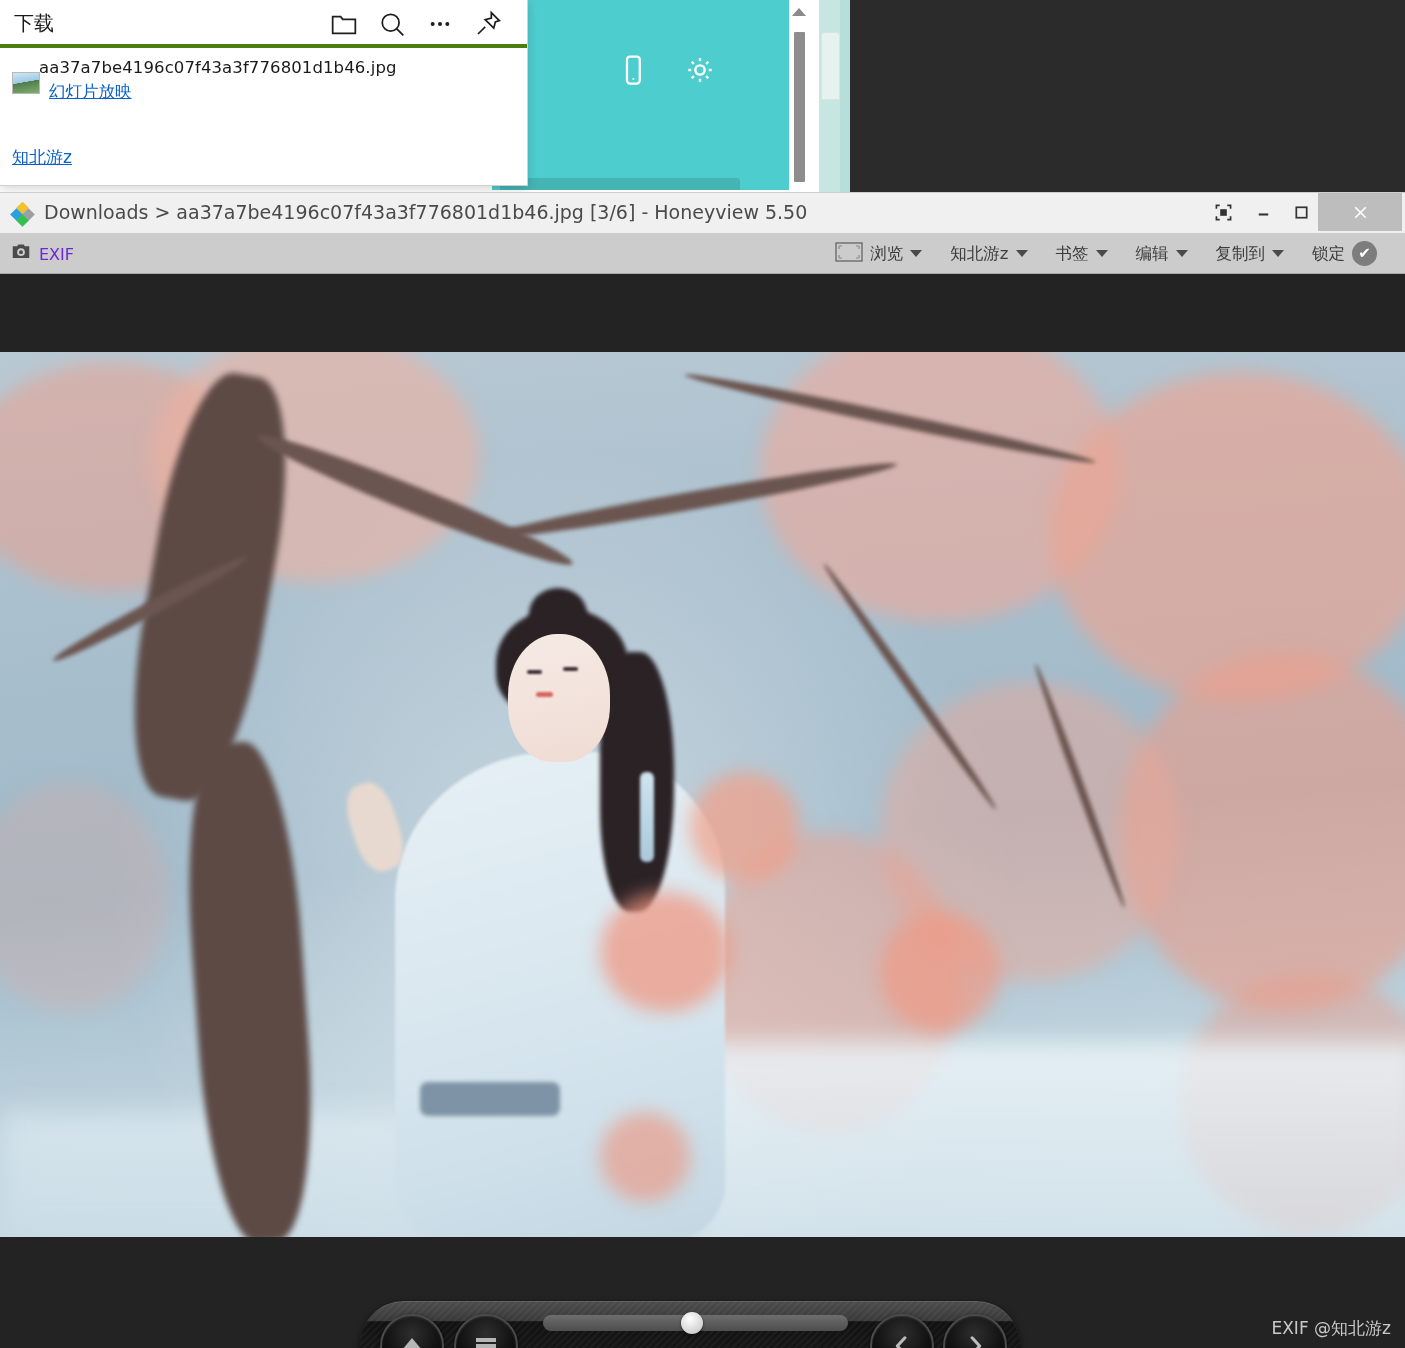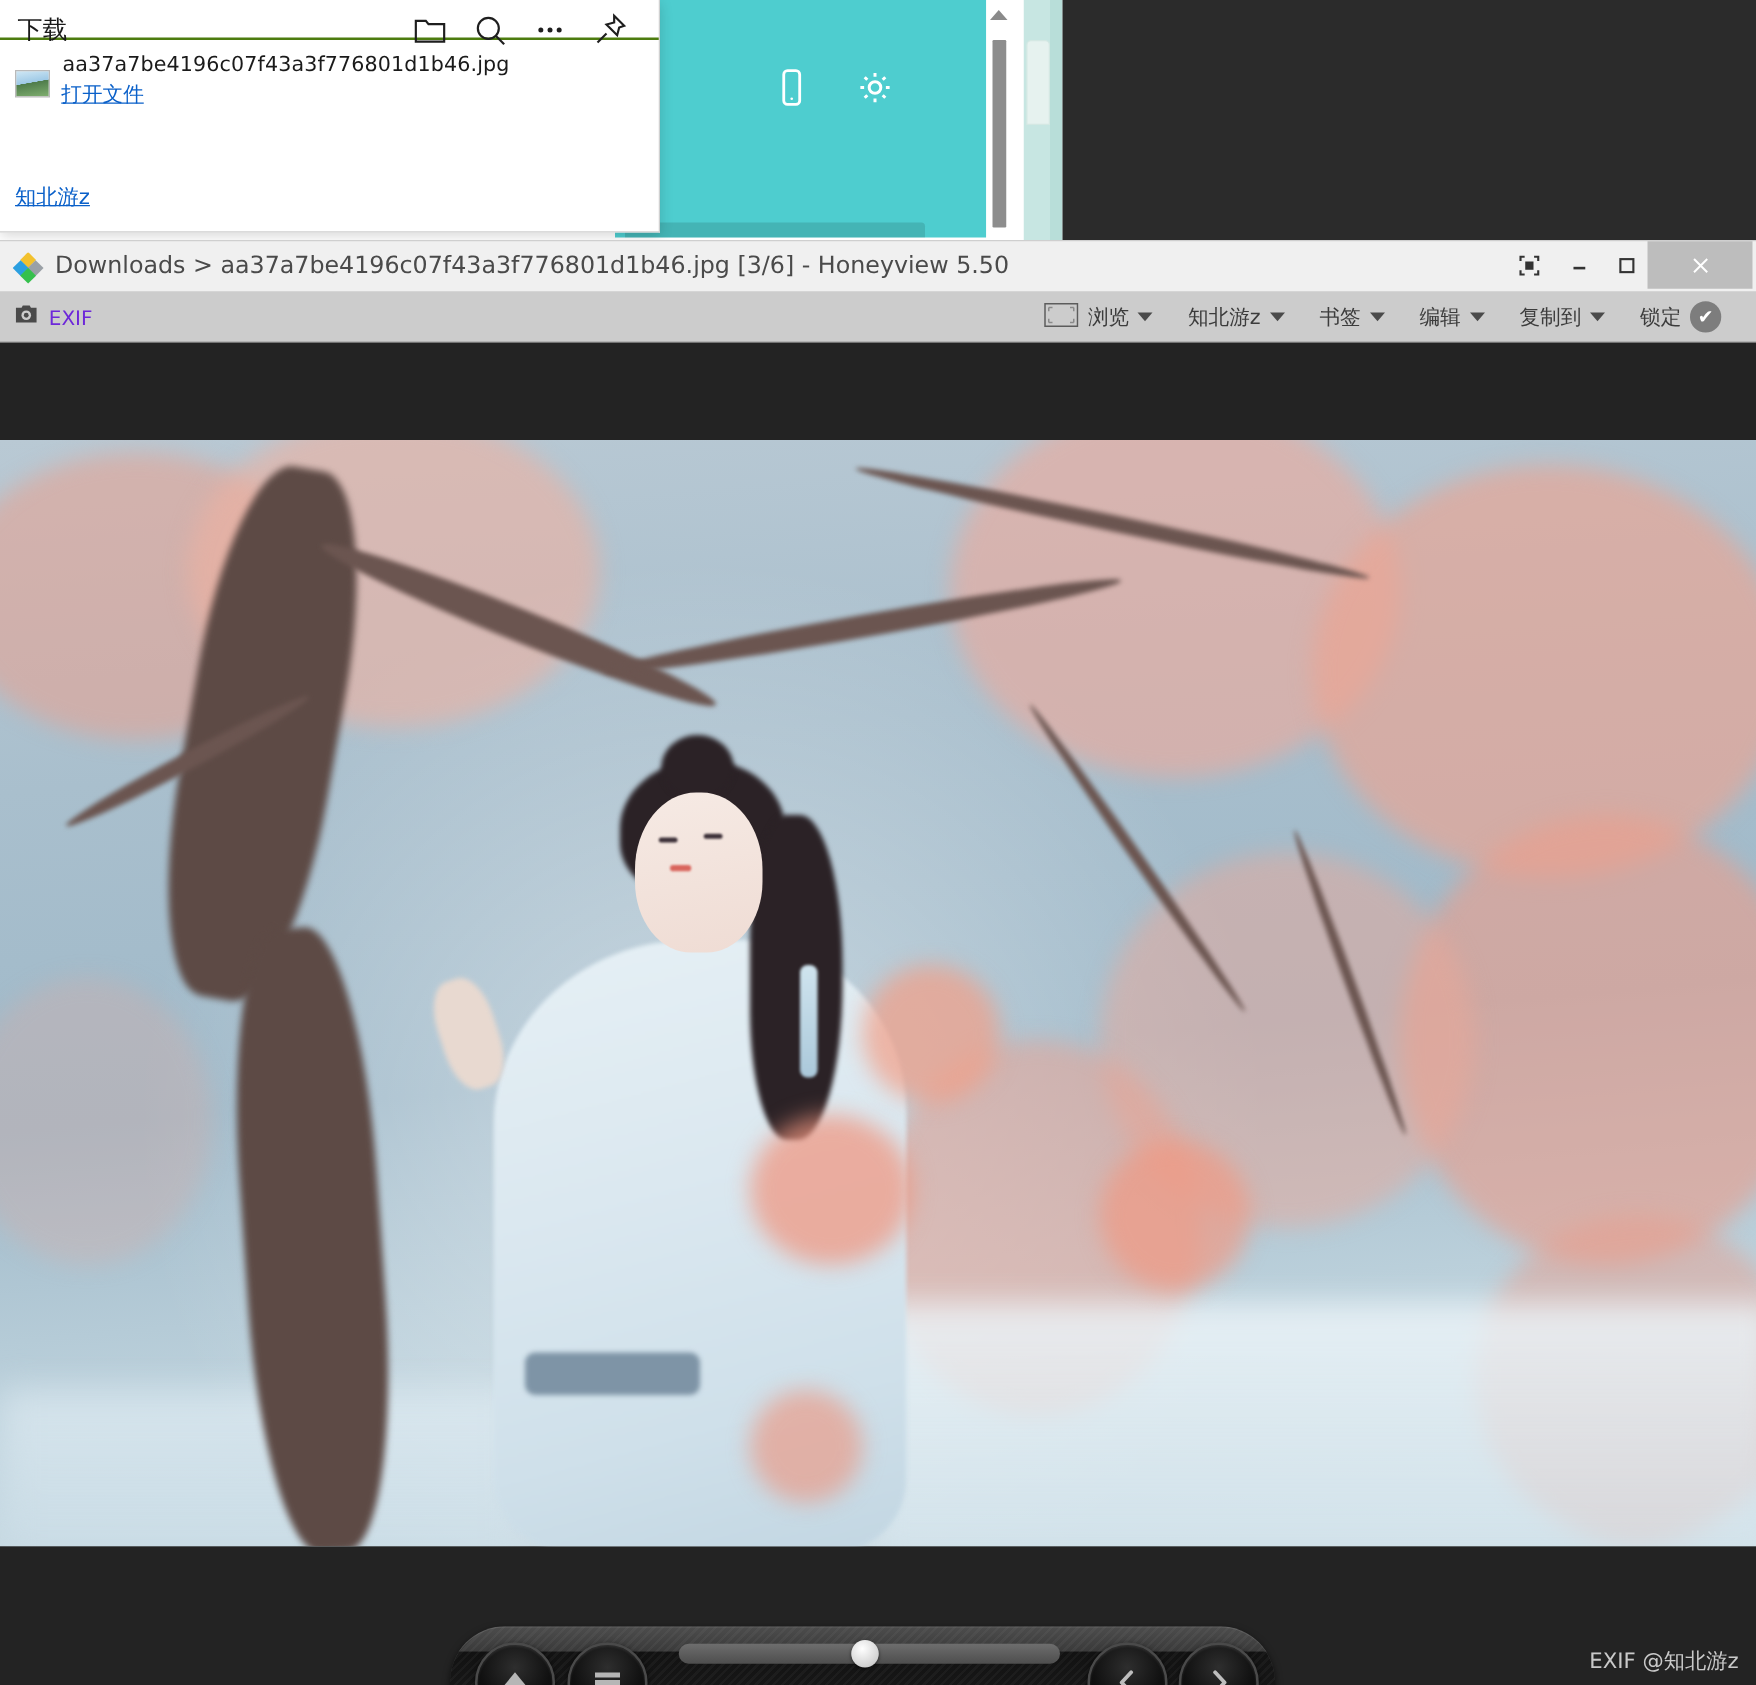--- a/index.html
+++ b/index.html
@@ -63,21 +63,21 @@
 
   
   .dl-panel {
     position: absolute; left: 0px; top: 0px; width: 528px; height: 186px;
     background: #ffffff;
     border: 1px solid #d0d0d0;
     border-left: none; border-top: none;
     box-shadow: 0 3px 10px rgba(0,0,0,0.16);
   }
   .dl-header {
-    position: relative; height: 32px; border-bottom: 2px solid #4d7c0f;
+    position: relative; height: 48px; border-bottom: 4px solid #4d7c0f;
   }
   .dl-title {
     position: absolute; left: 14px; top: 10px;
     font-size: 20px; color: #1a1a1a; font-weight: 400;
     font-family: "DejaVu Sans", sans-serif;
   }
   .dl-hicon {
     position: absolute; top: 8px; width: 32px; height: 32px;
     color: #1e1e1e; cursor: default;
   }
@@ -86,21 +86,21 @@
   .dl-hicon.more    { left: 424px; }
   .dl-hicon.pin     { left: 472px; }
 
   .dl-item { position: relative; height: 82px; }
   .dl-thumb {
     position: absolute; left: 12px; top: 24px; width: 28px; height: 22px;
     background: linear-gradient(170deg,#cfe7f4 0%,#9ec9e6 45%,#4f7c4b 46%,#7fae6f 100%);
     border: 1px solid #b9b9b9;
   }
   .dl-filename {
-    position: absolute; left: 50px; top: 10px;
+    position: absolute; left: 39px; top: 10px;
     font-size: 16.5px; color: #1a1a1a; letter-spacing: 0.1px;
     font-family: "DejaVu Sans", sans-serif;
   }
   .dl-openlink {
     position: absolute; left: 49px; top: 33px;
     font-size: 16.5px; color: #0a60c9; text-decoration: underline;
     font-family: "DejaVu Sans", sans-serif; cursor: pointer;
   }
   .dl-more {
     position: absolute; left: 12px; top: 146px;
@@ -317,21 +317,21 @@
         <svg viewBox="0 0 24 24" width="32" height="32" fill="none" stroke="#1e1e1e" stroke-width="1.3">
           <path d="M14.5 3.5l6 6-3 1-1.2 4.6-6.4-6.4L14.5 7.5z"></path>
             <path d="M9.9 14.1L4.5 19.5"></path>
         </svg>
       </span>
     </div>
 
     <div class="dl-item">
       <div class="dl-thumb"></div>
       <div class="dl-filename">aa37a7be4196c07f43a3f776801d1b46.jpg</div>
-      <div class="dl-openlink">打开文件</div>
+      <div class="dl-openlink">幻灯片放映</div>
     </div>
 
     <div class="dl-more">知北游z</div>
   </div>
 
   <div class="hv-window">
 
     <div class="hv-titlebar">
       <span class="hv-logo">
         <svg viewBox="0 0 26 26" width="26" height="26">

